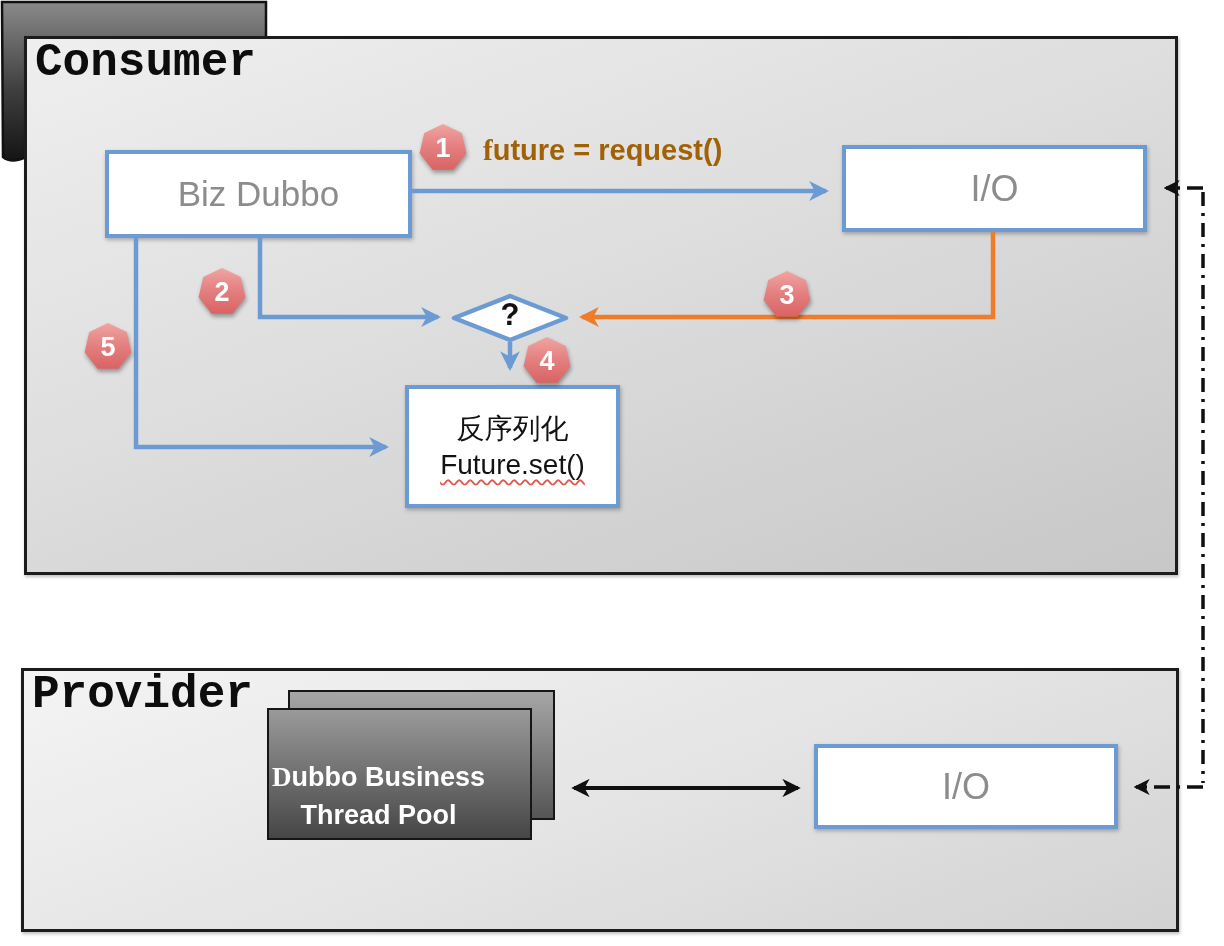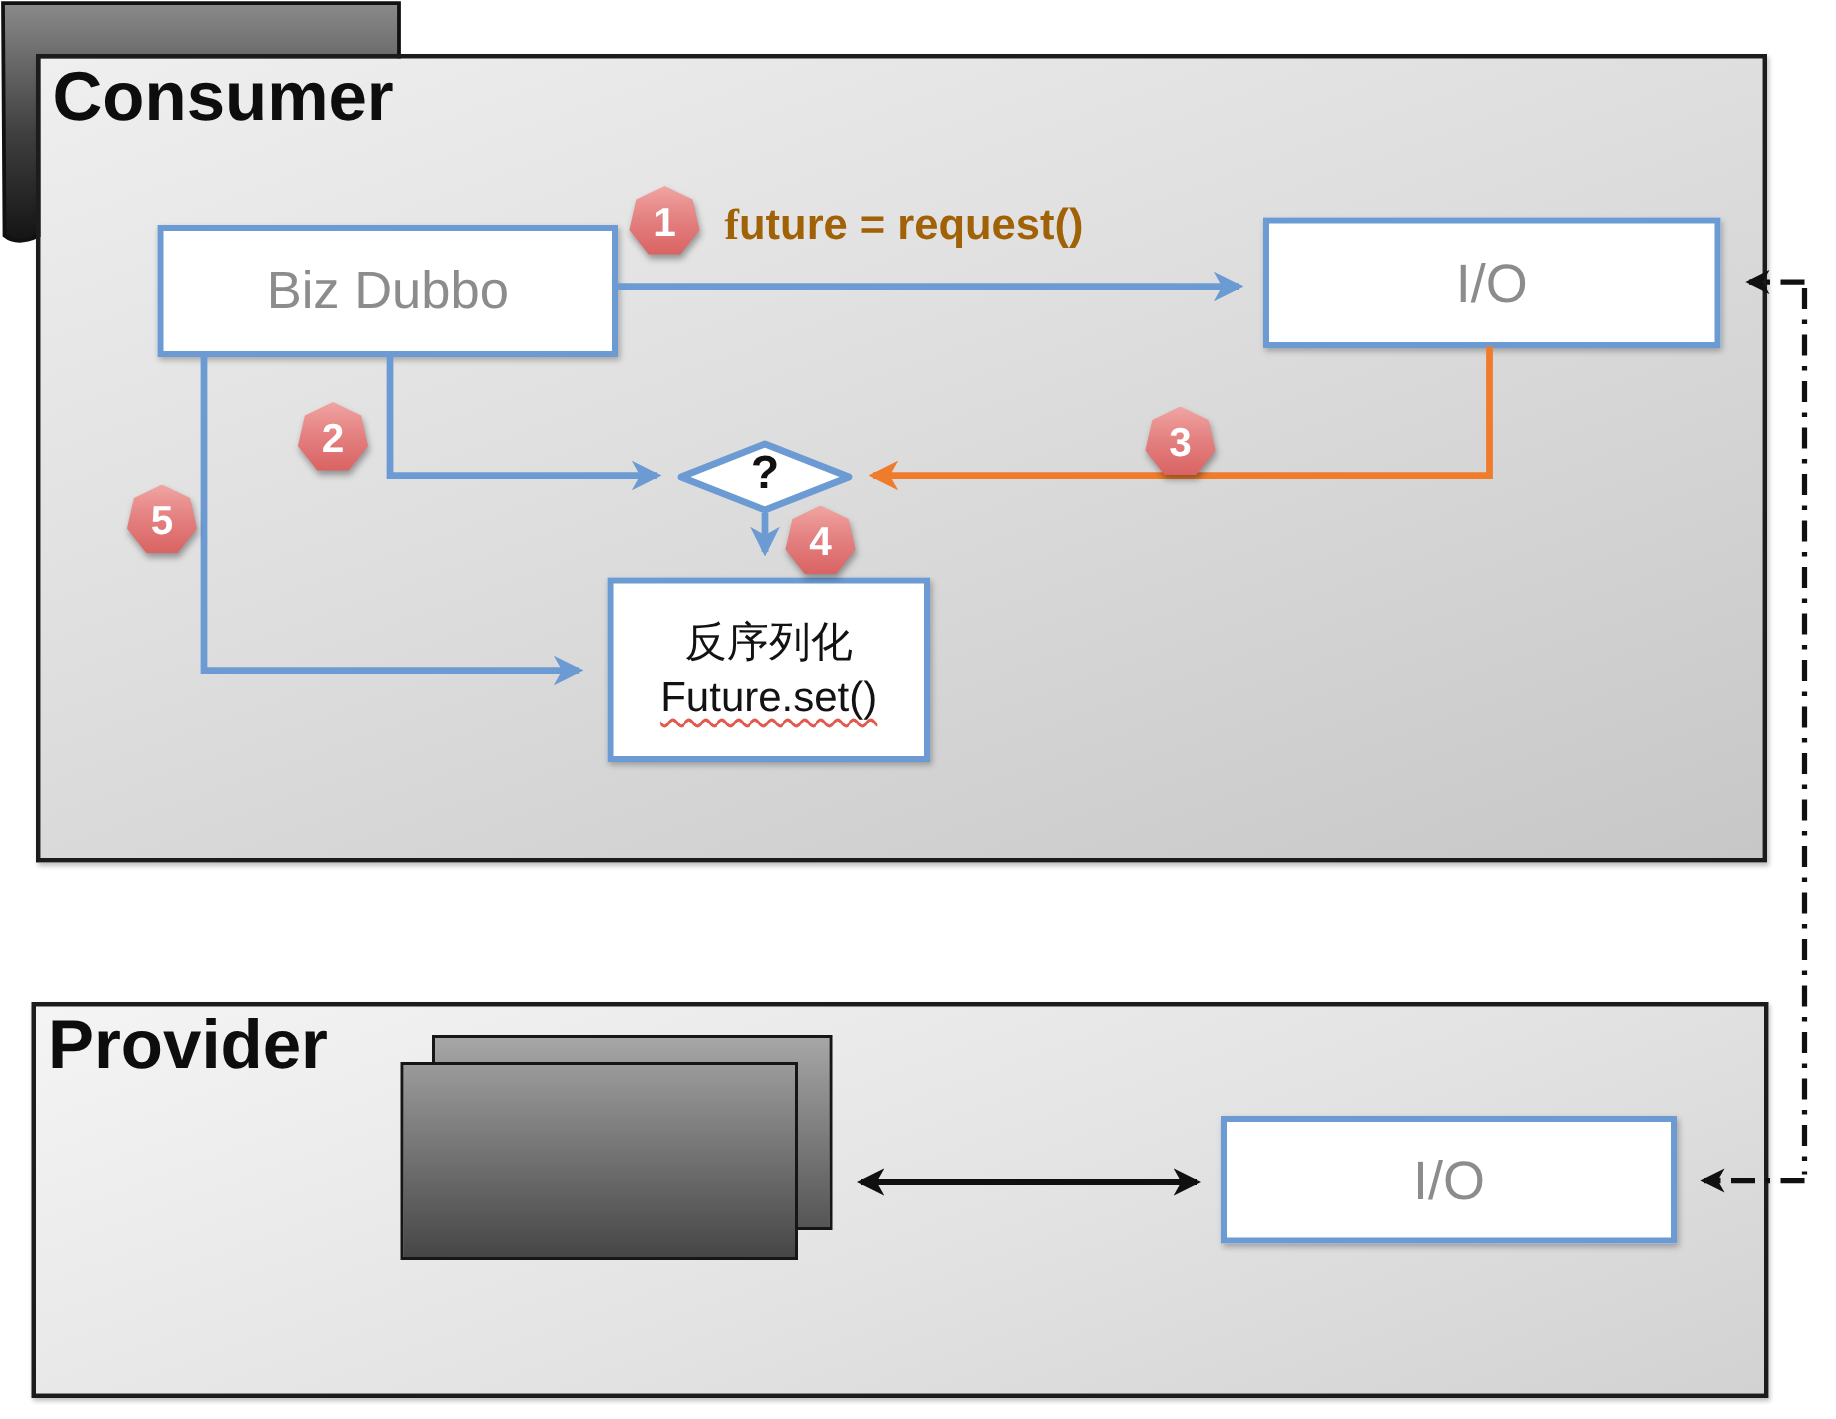--- a/index.html
+++ b/index.html
@@ -1,19 +1,19 @@
 <!DOCTYPE html>
 <html><head>
 <meta charset="utf-8">
 <style>
   html,body{margin:0;padding:0;background:#ffffff;}
   body{font-family:"Liberation Sans",sans-serif;-webkit-font-smoothing:antialiased;}
   #canvas{position:relative;width:1224px;height:946px;background:#ffffff;overflow:hidden;}
 
-  .panel{position:absolute;border:3px solid #1c1c1c;box-shadow:1px 2px 3px rgba(0,0,0,.25);}
+  .panel{position:absolute;border:3px solid #1c1c1c;box-shadow:1px 2px 3px rgba(0,0,0,.25);font-family:Liberation Mono, monospace;}
   #consumer-panel{left:24px;top:36px;width:1148px;height:533px;
     background:linear-gradient(160deg,#efefef 0%,#dedede 45%,#c7c7c7 100%);}
   #provider-panel{left:21px;top:668px;width:1152px;height:258px;
     background:linear-gradient(160deg,#f4f4f4 0%,#e3e3e3 55%,#d2d2d2 100%);}
   .panel-title{position:absolute;left:8px;top:-2px;font-size:46px;font-weight:600;color:#0d0d0d;letter-spacing:0px;}
 
   .node{position:absolute;background:#ffffff;border:4px solid #6b9bd2;display:flex;align-items:center;
     justify-content:center;color:#8c8c8c;box-shadow:1px 2px 4px rgba(0,0,0,.28);box-sizing:border-box;z-index:2;}
   #biz-thread-node{left:105px;top:150px;width:307px;height:88px;font-size:35px;}
   #consumer-io-node{left:842px;top:145px;width:305px;height:87px;font-size:36px;}
@@ -87,20 +87,24 @@
   <svg id="sheet-front" width="270" height="172">
     <defs>
       <linearGradient id="gsheet" x1="0" y1="0" x2="0" y2="1">
         <stop offset="0" stop-color="#8a8a8a"></stop>
         <stop offset="0.55" stop-color="#3f3f3f"></stop>
         <stop offset="1" stop-color="#141414"></stop>
       </linearGradient>
     </defs>
     <path d="M2,2 H266 V124 C 228,138 196,118 152,130 C 108,142 80,130 44,148 C 28,156 14,166 3,157 Z" fill="url(#gsheet)" stroke="#111" stroke-width="2.5"></path>
   </svg>
+  <div id="thread-pool-label">
+    <span class="line" id="pool-line1">Dubbo Business</span>
+    <span class="line" id="pool-line2">Thread Pool</span>
+  </div>
 
   <div class="node" id="provider-io-node">
     <span>I/O</span>
   </div>
 
   
   <svg class="overlay" width="1224" height="946" viewBox="0 0 1224 946">
     <defs>
       <marker id="arrBlue" viewBox="0 0 10 10" refX="8.5" refY="5" markerWidth="4.4" markerHeight="4.4" orient="auto-start-reverse">
         <path d="M0,0 L10,5 L0,10 L2.8,5 Z" fill="#6b9bd2"></path>

